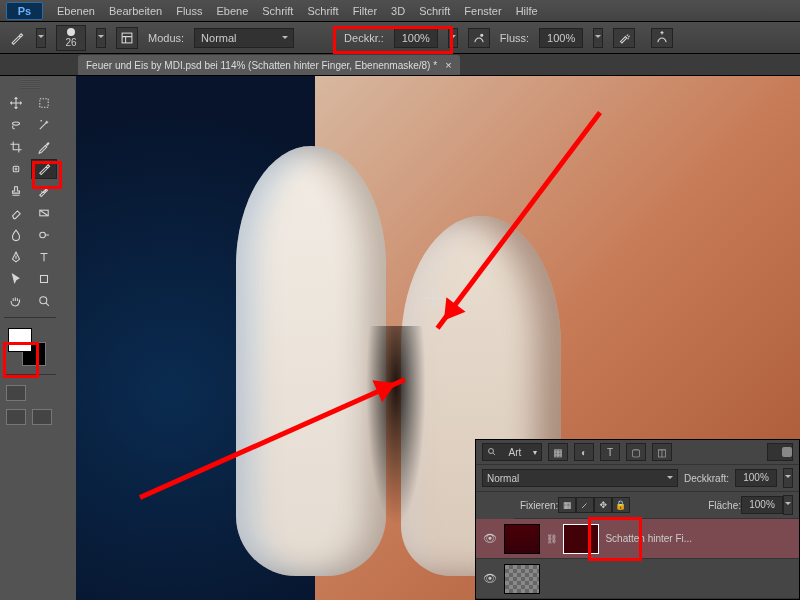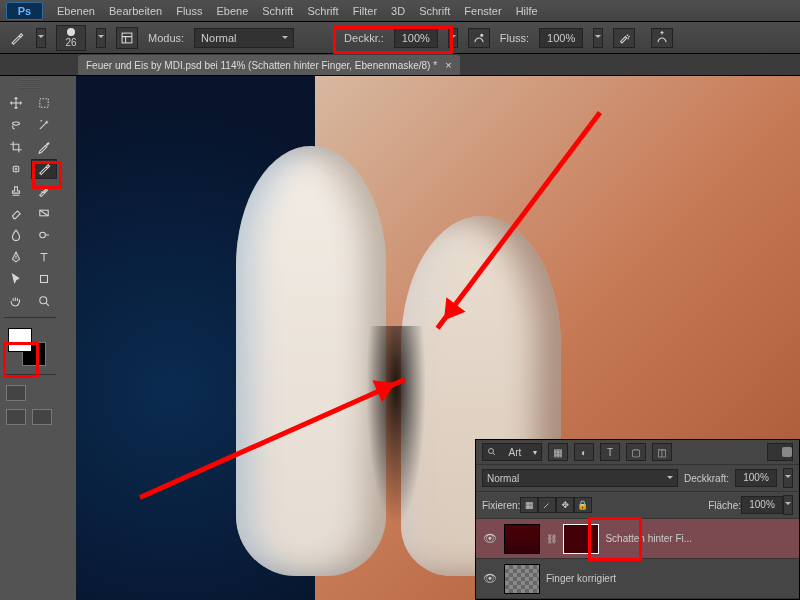--- a/index.html
+++ b/index.html
@@ -57,21 +57,21 @@
   .layers-head .title{flex:0 0 auto;}
   .layers-head .sp{flex:1;}
   .layers-head .menu{font-size:11px;}
   .layers-row{display:flex;align-items:center;gap:6px;padding:3px 6px;border-bottom:1px solid #333;}
   .layers-row .srch{flex:0 0 60px;height:18px;background:#323232;border:1px solid #222;display:flex;align-items:center;justify-content:space-between;padding:0 4px;}
   .filter-btn{width:20px;height:18px;background:#3a3a3a;border:1px solid #222;display:flex;align-items:center;justify-content:center;color:#bbb;font-size:10px;}
   .layers-blend{display:flex;align-items:center;gap:6px;padding:3px 6px;border-bottom:1px solid #333;}
   .layers-blend .sel{flex:1;height:18px;background:#323232;border:1px solid #222;display:flex;align-items:center;padding:0 4px;position:relative;}
   .layers-blend .sel::after{content:"";position:absolute;right:4px;top:6px;border:3px solid transparent;border-top-color:#bbb;}
   .small-input{width:42px;height:18px;background:#323232;border:1px solid #222;text-align:center;line-height:16px;}
-  .lock-row{display:flex;align-items:center;gap:0;padding:3px 6px;border-bottom:1px solid #333;}
+  .lock-row{display:flex;align-items:center;gap:0;padding:3px 6px;border-bottom:1px solid #333;margin-left:38px;}
   .lock-btn{width:18px;height:16px;background:#3a3a3a;border:1px solid #222;display:flex;align-items:center;justify-content:center;font-size:9px;}
   .layer{display:flex;align-items:center;height:40px;padding:0 6px;gap:6px;border-bottom:1px solid #333;}
   .layer.active{background:#7a4a50;}
   .eye{width:16px;text-align:center;font-size:11px;}
   .thumb{width:36px;height:30px;border:1px solid #000;background:repeating-conic-gradient(#666 0 25%, #888 0 50%) 0 0/8px 8px;}
   .thumb.red{background:linear-gradient(#4a0006,#35000a);}
   .mask-thumb{width:36px;height:30px;border:1px solid #fff;background:#420007;position:relative;}
   .link{font-size:9px;}
   .layer .name{flex:1;overflow:hidden;white-space:nowrap;text-overflow:ellipsis;}
   svg.icon{width:14px;height:14px;stroke:#d7d7d7;stroke-width:1.5;fill:none;}
@@ -342,17 +342,16 @@
   <div class="layer active">
     <div class="eye">👁</div>
     <div class="thumb red"></div>
     <div class="link">⛓</div>
     <div class="mask-thumb"></div>
     <span class="name">Schatten hinter Fi...</span>
   </div>
   <div class="layer">
     <div class="eye">👁</div>
     <div class="thumb"></div>
-    <span class="name">Finger korrigiert</span>
   </div>
 </div>
 
 <div class="hilite" style="left:588px; top:517px; width:54px; height:44px;"></div>
 
 </body></html>

